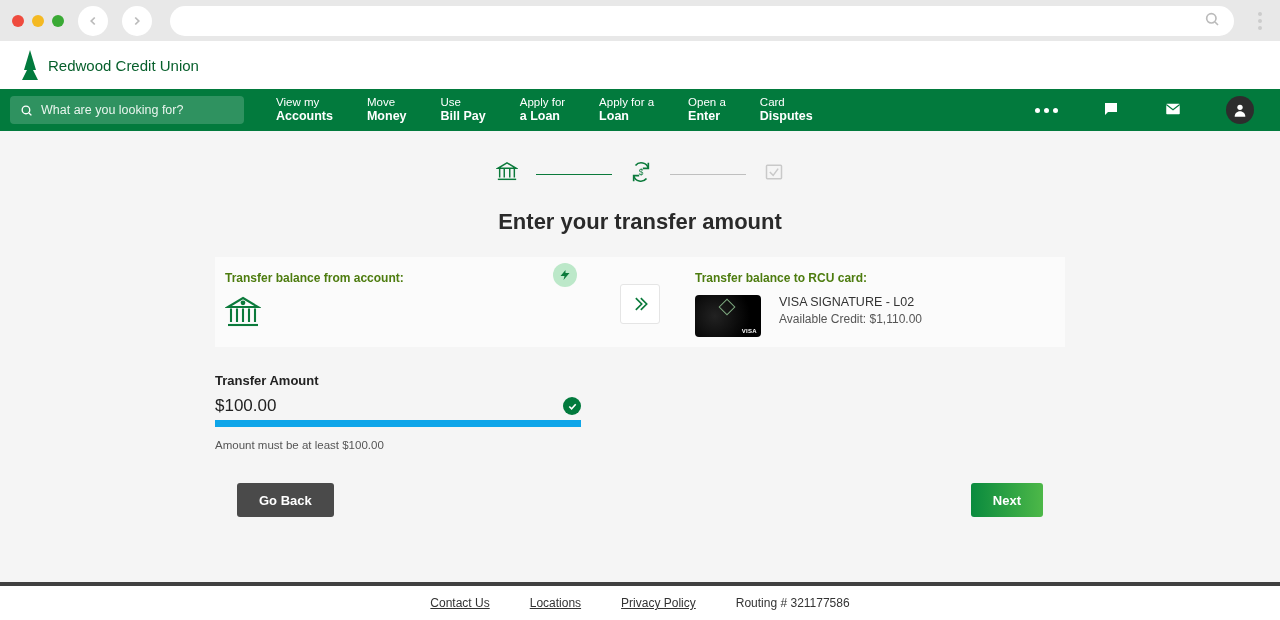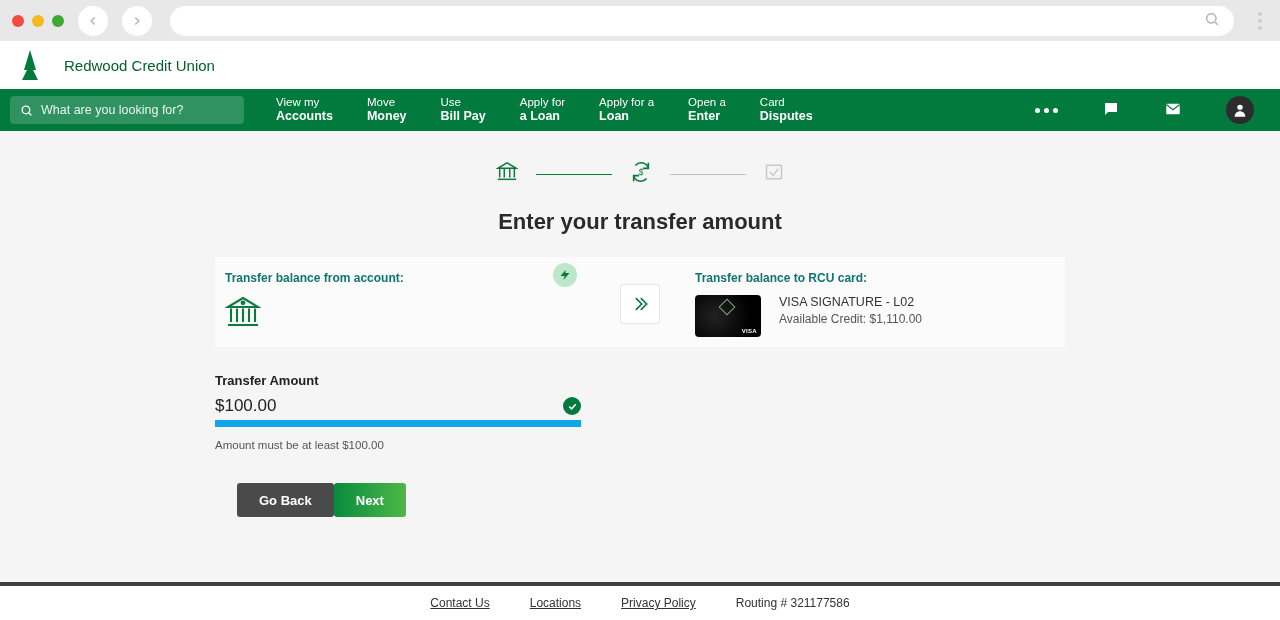--- a/index.html
+++ b/index.html
@@ -13,21 +13,21 @@
   .tl-yellow { background: #f4b922; }
   .tl-green { background: #3aaa35; }
   .nav-btn { width: 30px; height: 30px; border-radius: 50%; background: #fff; display: flex; align-items: center; justify-content: center; color: #bbb; margin-left: 6px;}
   .url-bar { flex: 1; height: 30px; background: #fff; border-radius: 15px; margin: 0 10px; display: flex; align-items: center; padding-right: 14px; }
   .url-bar .srch { margin-left: auto; color: #bbb; }
   .dots-vert { display: flex; flex-direction: column; gap: 3px; padding: 0 6px; }
   .dots-vert span { width: 4px; height: 4px; background: #ccc; border-radius: 50%; }
 
   
   .bank-header { height: 48px; background: #fff; display: flex; align-items: center; padding: 0 22px; }
-  .logo-wrap { display: flex; align-items: center; gap: 26px; color: #065f2b; }
+  .logo-wrap { display: flex; align-items: center; gap: 10px; color: #065f2b; }
   .logo-text { font-size: 15px; }
 
   
   .green-nav { height: 42px; background: #027a3d; display: flex; align-items: center; padding: 0 10px; color: #fff; font-size: 12px; }
   .search-box { width: 234px; height: 28px; background: rgba(255,255,255,0.18); border-radius: 4px; display: flex; align-items: center; padding: 0 10px; gap: 8px; }
   .search-box input { background: transparent; border: none; color: #bef264; font-size: 12.5px; outline: none; flex: 1; }
   .search-box input::placeholder { color: #e9f5ee; }
   .nav-items { display: flex; gap: 34px; margin-left: 32px; }
   .nav-item { line-height: 1.25; cursor: pointer; }
   .nav-item .l1 { display: block; font-size: 11.5px; }
@@ -42,42 +42,42 @@
   .stepper { display: flex; align-items: center; justify-content: center; gap: 18px; }
   .step-line { width: 76px; height: 1px; background: #0b7a3b; }
   .step-line.inactive { background: #bfbfbf; }
   .page-title { text-align: center; font-size: 22px; font-weight: 700; color: #2a2a2a; margin-top: 22px; }
 
   .card { width: 850px; margin: 22px auto 0; background: #fbfbfb; padding: 14px 0 10px; display: flex; position: relative; }
   .col { padding: 0 10px; }
   .col.from { width: 380px; }
   .col.arrow { width: 90px; display:flex; align-items:center; justify-content:center; }
   .col.to { flex:1; }
-  .sect-label { font-size: 12px; font-weight: 600; color: #0f766e; margin-bottom: 10px; }
+  .sect-label { font-size: 12px; font-weight: 600; color: #4d7c0f; margin-bottom: 10px; }
   .from-body { display:flex; gap: 20px; align-items:flex-start; }
   .acct-name { font-size: 12.5px; color: #333; display:flex; align-items:center; gap:6px; }
   .blur { display:inline-block; width:80px; height:12px; background:#e6e6e6; filter: blur(2px); border-radius:2px;}
   .acct-sub { font-size: 12px; color: #555; margin-top: 4px; }
   .bolt-badge { position:absolute; left: 338px; top: 6px; width:24px; height:24px; border-radius:50%; background:#bce8c9; display:flex; align-items:center; justify-content:center; }
   .to-body { display:flex; gap:18px; }
   .cc-visual { width: 66px; height: 42px; background: radial-gradient(circle at 30% 50%, #222 0%, #000 70%); border-radius:4px; position:relative; }
   .cc-visual::after { content:"VISA"; position:absolute; right:4px; bottom:3px; color:#fff; font-size:6px; font-weight:bold; letter-spacing:0.3px;}
   .cc-visual::before { content:""; position:absolute; left:26px; top:6px; width:10px; height:10px; border:1px solid #7da87f; transform: rotate(45deg);}
   .to-name { font-size:12.5px; color:#333; }
   .to-sub { font-size:12px; color:#555; margin-top:3px;}
   .arrow-box { width:40px; height:40px; border:1px solid #e5e5e5; background:#fff; border-radius:3px; display:flex; align-items:center; justify-content:center;}
 
   .amount-block { width: 850px; margin: 26px auto 0; }
   .amt-label { font-size:13px; font-weight:600; color:#222; }
   .amt-row { display:flex; align-items: center; width: 366px; border-bottom: 7px solid #0ea5e9; margin-top: 8px; padding-bottom: 4px;}
   .amt-input { flex:1; border:none; background:transparent; font-size:17px; color:#222; outline:none; }
   .check-circ { width:18px; height:18px; border-radius:50%; background:#027a3d; display:flex; align-items:center; justify-content:center;}
   .amt-hint { font-size:11.5px; color:#555; margin-top:12px;}
 
-  .btn-row { width:806px; margin: 32px auto 0; display:flex; justify-content:flex-start; }
+  .btn-row { width:806px; margin: 32px auto 0; display:flex; justify-content:space-between; }
   .btn { height:34px; padding: 0 22px; border:none; border-radius:3px; font-size:13px; font-weight:600; cursor:pointer; }
   .btn-back { background:#4a4a4a; color:#fff; }
   .btn-next { background: linear-gradient(to right, #0a8a3e, #4db848); color:#fff; }
 
   .footer { position: fixed; bottom: 0; left:0; width:1280px; height:38px; background:#fff; display:flex; align-items:center; justify-content:center; gap:40px; font-size:12px; color:#333; border-top:4px solid #404040;}
   .footer a { color:#333; text-decoration: underline; }
 </style>
 </head>
 <body>
 

